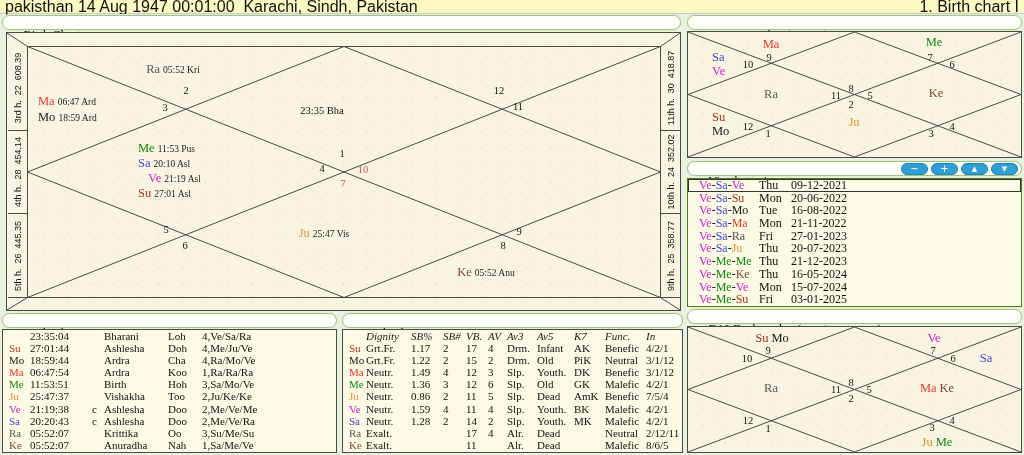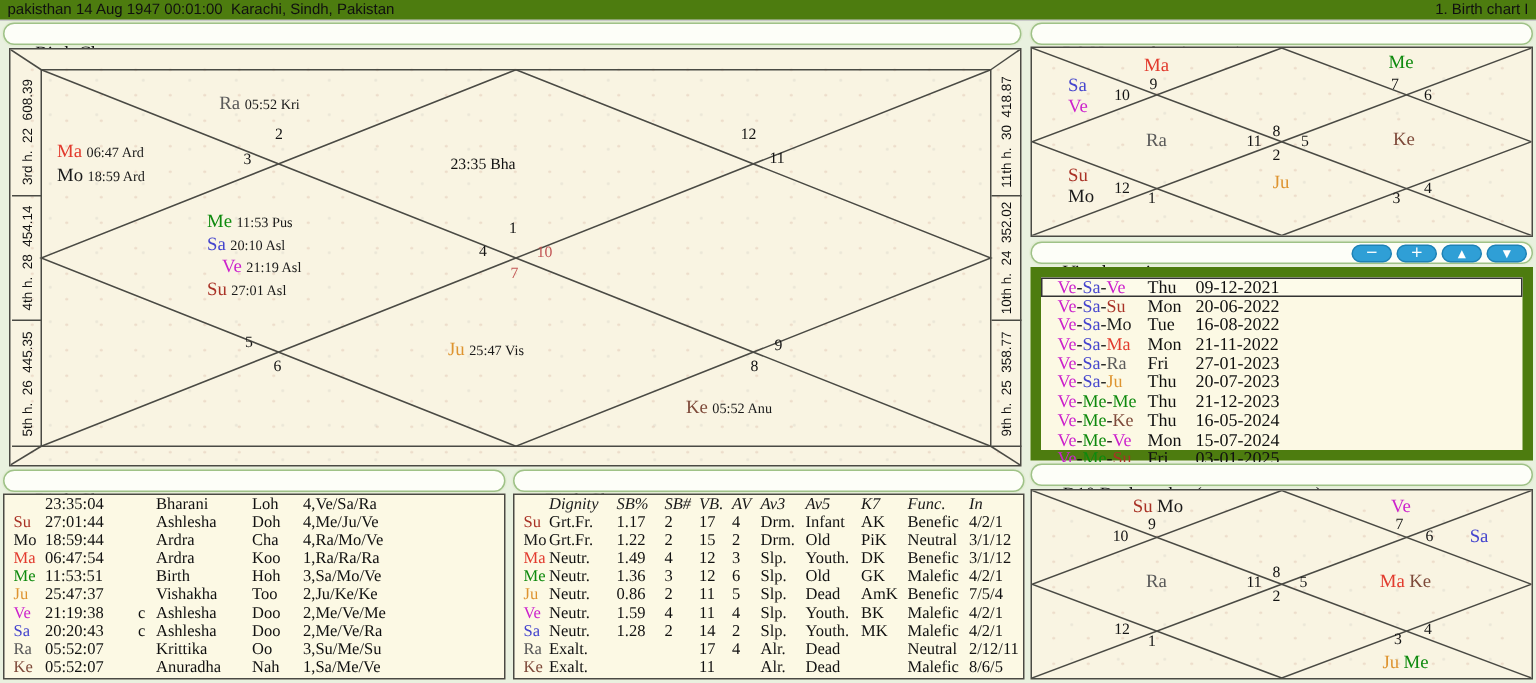--- a/index.html
+++ b/index.html
@@ -1,21 +1,21 @@
 <!DOCTYPE html>
 <html><head>
 <meta charset="utf-8">
 <style>
   html,body{margin:0;padding:0;}
   body{width:1024px;height:455px;background:#E9F1DF;font-family:"Liberation Serif",serif;}
   .screen{position:relative;width:1024px;height:455px;background:#E9F1DF;overflow:hidden;}
 
   
-  .titlebar{position:absolute;left:0;top:0;width:1024px;height:14px;background:#4d7c0f;
-    border-bottom:1px solid #C9C9C9;font-family:"Liberation Sans",sans-serif;font-size:10px;
+  .titlebar{position:absolute;left:0;top:0;width:1024px;height:14px;background:#fef9c3;
+    border-bottom:1px solid #C9C9C9;font-family:"Liberation Sans",sans-serif;font-size:16px;
     line-height:14px;color:#101010;display:flex;justify-content:space-between;
     padding:0 5px;box-sizing:border-box;white-space:pre;}
 
   
   .cap{position:absolute;height:15px;box-sizing:border-box;background:#FDFEF8;
     border:1px solid #9FC287;border-radius:8px;font-size:12.5px;line-height:13px;
     padding-left:8px;color:#101010;white-space:pre;box-shadow:0 0 0 1px #E3EDD5;}
 
   
   .panel{position:absolute;box-sizing:border-box;border:1px solid #4A4A44;
@@ -42,21 +42,21 @@
   .etop .cell,.ebot .cell{border-right:1px solid #4A4A44;}
   .eleft,.eright{left:1px;top:14px;width:20px;height:251px;flex-direction:column;}
   .eright{left:654px;}
   .eleft .cell,.eright .cell{border-bottom:1px solid #4A4A44;}
   .elab{position:absolute;left:50%;top:50%;transform:translate(-50%,-50%);
     font-family:"Liberation Sans",sans-serif;font-size:9px;color:#101010;white-space:pre;}
   .elab.vert{transform:translate(-50%,-50%) rotate(-90deg);}
 
   
   .vlist{position:absolute;left:687px;top:178px;width:335px;height:129px;box-sizing:border-box;
-    border:7px solid #4d7c0f;background:#FCF9E4;}
+    border:1px solid #4d7c0f;background:#FCF9E4;}
   .vrow{display:flex;height:12.7px;line-height:12.7px;font-size:12px;padding-left:11px;
     box-sizing:border-box;color:#111;white-space:nowrap;}
   .vrow.selected{outline:1px solid #333;outline-offset:-1px;background:#FDFBEA;}
   .vd{width:60px;}
   .vday{width:32px;}
   .vrow i{font-style:normal;}
   .btns{position:absolute;right:3px;top:1px;display:flex;}
   .btn{width:27px;height:12px;border-radius:6px;background:#2F9FD6;border:1px solid #1E82B5;
     color:#fff;text-align:center;margin-left:3px;display:inline-block;box-sizing:border-box;
     font-family:"DejaVu Sans",sans-serif;cursor:pointer;}

